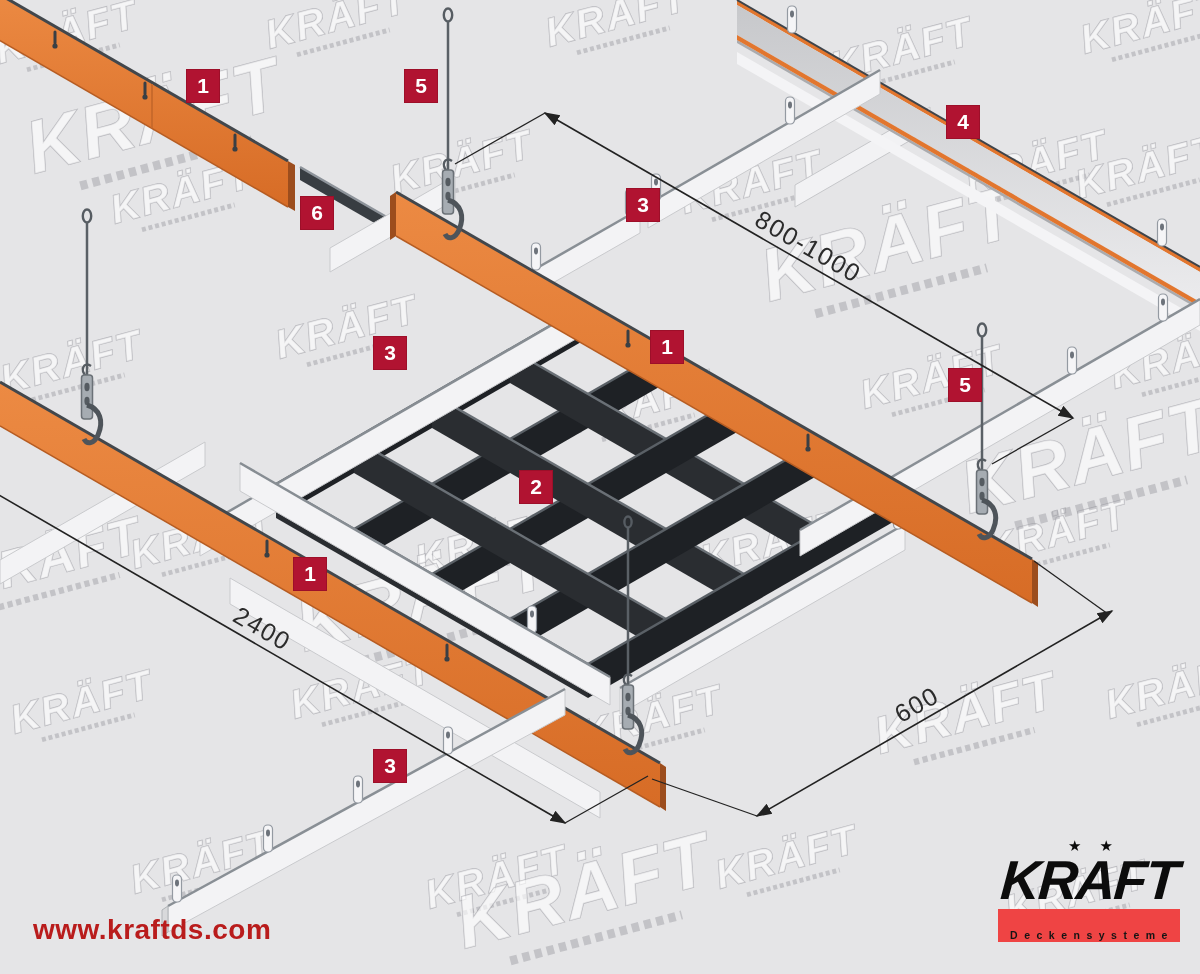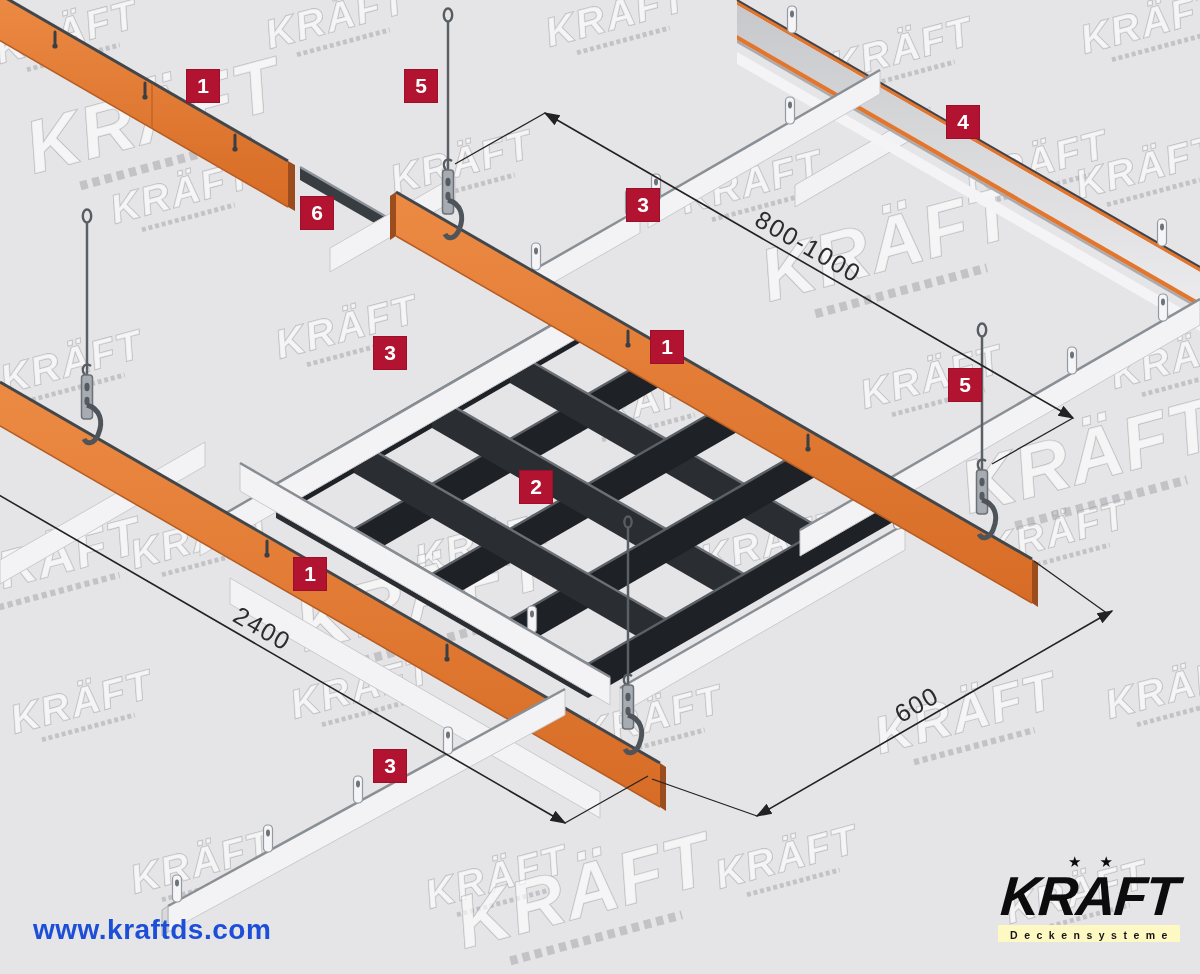--- a/index.html
+++ b/index.html
@@ -9,27 +9,27 @@
   .wm{fill:rgba(255,255,255,.62);stroke:rgba(148,148,154,.55);stroke-width:1.3px;
       paint-order:stroke;font-family:"Liberation Sans",sans-serif;font-weight:700;
       font-style:italic;letter-spacing:2px;}
   .wm-strip{stroke:rgba(148,148,154,.42);}
   .badge{position:absolute;width:34px;height:34px;background:#b11331;color:#ffffff;
          display:flex;align-items:center;justify-content:center;
          font:700 21px "Liberation Sans",sans-serif;transform:translate(-50%,-50%);
          box-shadow:0 0 0 1px rgba(120,8,30,.35) inset;}
   .dim-text{font-size:25px;fill:#2b2b2b;letter-spacing:1.5px;}
   .site{position:absolute;left:33px;top:914px;font:700 28px "Liberation Sans",sans-serif;
-        color:#1d4ed8;letter-spacing:.5px;text-align:right;}
+        color:#b91c1c;letter-spacing:.5px;text-align:right;}
   .logo{position:absolute;right:20px;bottom:32px;width:182px;text-align:center;}
   .logo-stars{font-size:15px;letter-spacing:7px;color:#0c0c0c;height:16px;line-height:14px;
               margin-left:10px;}
   .logo-brand{font:italic 900 55px "Liberation Sans",sans-serif;color:#0c0c0c;
               letter-spacing:-2px;line-height:.92;transform:skewX(-4deg);}
-  .logo-bar{background:#fef9c3;margin-top:3px;padding:4px 0 1px 6px;
+  .logo-bar{background:#ef4444;margin-top:3px;padding:20px 0 1px 6px;
             font:700 10.5px "Liberation Sans",sans-serif;letter-spacing:6.5px;color:#141414;}
 </style>
 </head>
 <body>
 
 <div class="stage">
 
 <svg class="scene" width="1200" height="974" viewBox="0 0 1200 974" xmlns="http://www.w3.org/2000/svg" font-family="Liberation Sans, sans-serif">
 
   <defs>

